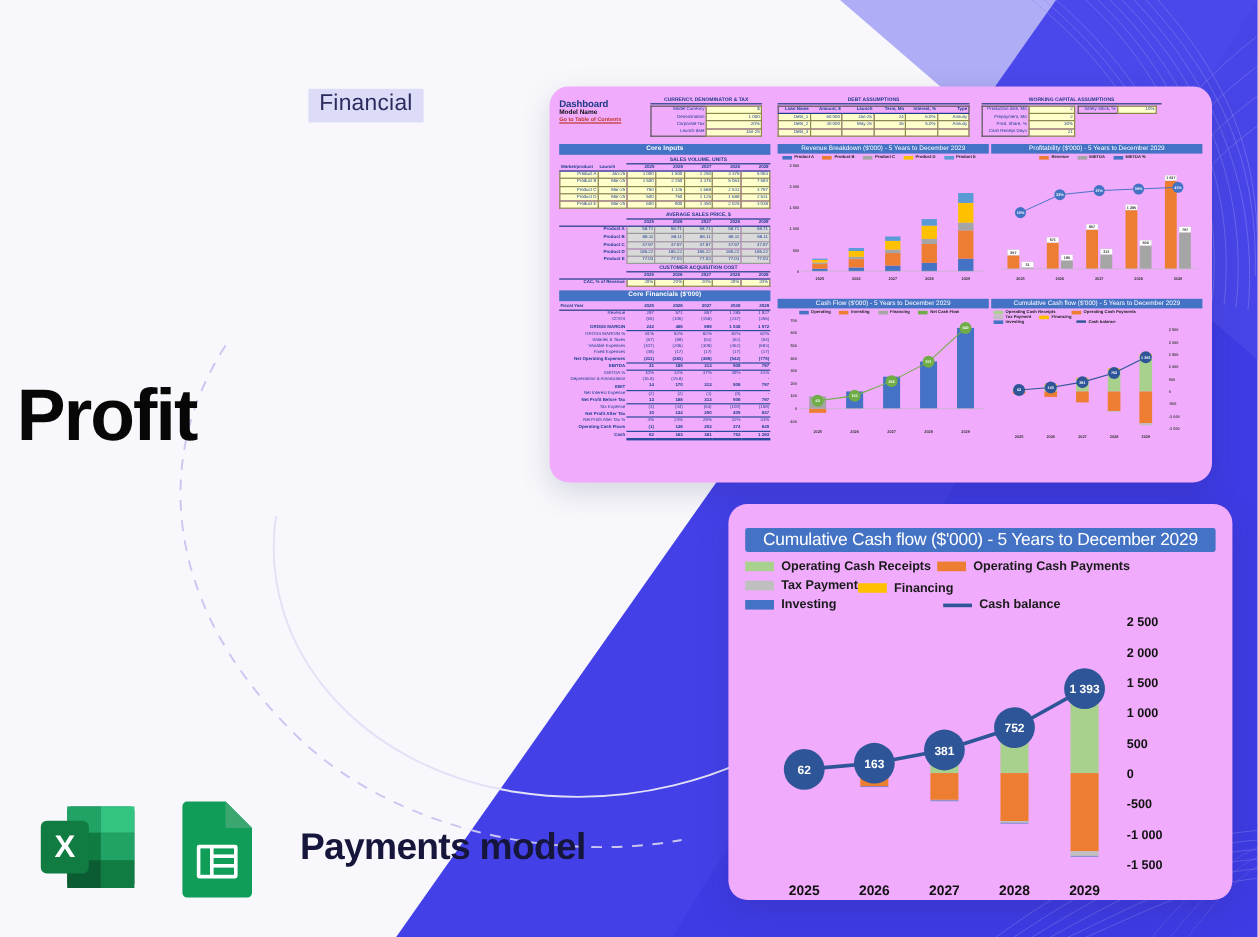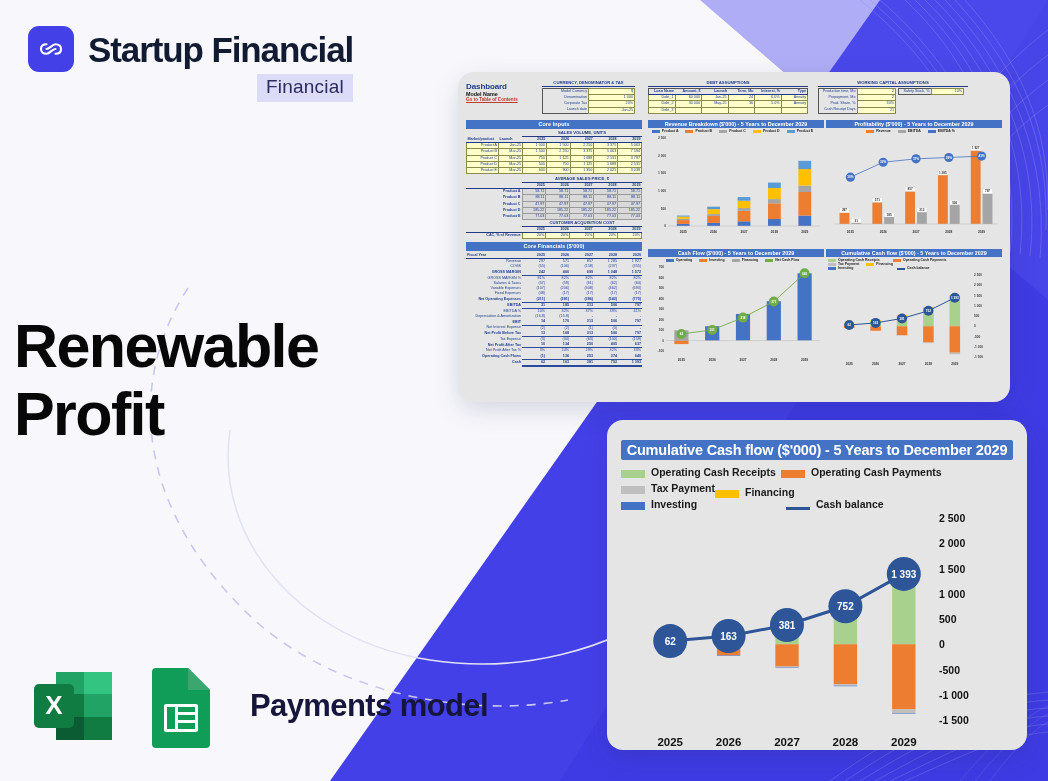--- a/index.html
+++ b/index.html
@@ -39,21 +39,21 @@
   }
 
   .filetype-row { position:absolute; left:28px; top:660px; display:flex; align-items:center; gap:22px; }
   .filetype-label {
     font-size:31px; font-weight:bold; color:#16163c; letter-spacing:-0.6px;
     margin-left:8px; white-space:nowrap;
   }
 
   
   .card {
-    position:absolute; background:#e5e5e5; border-radius:16px;
+    position:absolute; background:#f0abfc; border-radius:16px;
     box-shadow:0 8px 26px rgba(40,40,90,.16);
     overflow:hidden; z-index:10;
   }
   #dash-card { left:458px; top:72px; width:552px; height:330px; padding:6px 4px; }
   #chart-card { left:607px; top:420px; width:420px; height:330px; padding:10px 8px; }
 
   
   .ss { position:absolute; font-size:3.6px; color:#1a1a55; }
   .ss-title { font-size:8px; font-weight:bold; color:#1f3b87; letter-spacing:-.1px; }
   .ss-sub  { font-size:5.4px; font-weight:bold; color:#111; }
@@ -75,24 +75,24 @@
   .yr td { font-weight:bold; color:#1f3b87; border-bottom:.6px solid #1f3b87; text-align:center; }
   .inp  { background:#ffffcc; border:.5px solid #8a8a4a; color:#1e3f8f; }
   .gry  { background:#d9d9d9; border:.4px solid #9a9a9a; }
   .bx   { border:.5px solid #555; }
   .ul   { border-bottom:.5px solid #2a4b9b; }
   .dul  { border-bottom:2.2px double #2a4b9b; }
   .bd   { font-weight:bold; }
 
   
   .chart-title {
-    background:#4472c4; color:#fff; font-weight:bold; text-align:center;
+    background:#4472c4; color:#fff; font-weight:normal; text-align:center;
   }
   .legend-row { display:flex; flex-wrap:wrap; }
-  .lg { display:flex; align-items:flex-end; }
+  .lg { display:flex; align-items:center; }
   .lg i { display:inline-block; flex:0 0 auto; }
 
   
   #chart-card .chart-title { font-size:14.5px; line-height:20px; letter-spacing:-.2px; border-radius:2px; }
   #chart-card .lg { font-size:10.5px; font-weight:bold; color:#1a1a1a; }
   #chart-card .lg i { width:24px; height:8px; margin-right:6px; }
   .axlab { font-size:10.5px; font-weight:bold; fill:#111; }
   .xlab  { font-size:11.5px; font-weight:bold; fill:#111; }
   .dlab  { font-size:10px; font-weight:bold; fill:#fff; }
 
@@ -148,36 +148,26 @@
     <path d="M990 781 C1010 754 1030 732 1048 722"></path>
   </g>
 
   <path d="M188 288 C128 380 136 500 240 606 C320 690 460 720 568 700" stroke="#c9c7f0" stroke-width="1.6" fill="none" stroke-dasharray="9 8"></path>
 
   <path d="M230 430 C214 540 300 640 430 660 C520 674 610 650 672 604" stroke="#e2e1f6" stroke-width="1.6" fill="none"></path>
 </svg>
 
 <div class="left-panel">
 
-  <div class="brand-row">
-    <div class="brand-logo">
-      <svg width="28" height="28" viewBox="0 0 28 28">
-        <path d="M9.5 9.2 C5.6 9.2 4 11.4 4 14 C4 16.6 6 18.8 9.5 18.8 C13 18.8 15 14 18.5 14" stroke="#ffffff" stroke-width="2.1" fill="none" stroke-linecap="round"></path>
-        <path d="M18.5 18.8 C22.4 18.8 24 16.6 24 14 C24 11.4 22 9.2 18.5 9.2 C15 9.2 13 14 9.5 14" stroke="#ffffff" stroke-width="2.1" fill="none" stroke-linecap="round"></path>
-      </svg>
-    </div>
-    <div class="brand-title">Startup Financial</div>
-  </div>
 
   <div class="brand-sub-wrap">
     <span class="brand-sub">Financial</span>
   </div>
 
   <div class="headline">
-    <div>Renewable</div>
     <div>Profit</div>
   </div>
 
   <div class="filetype-row">
     <svg width="92" height="92" viewBox="0 0 92 92">
       <rect x="28" y="12" width="56" height="68" rx="4" fill="#1d6f42"></rect>
       <rect x="28" y="12" width="28" height="22" fill="#21a366"></rect>
       <rect x="56" y="12" width="28" height="22" fill="#33c481"></rect>
       <rect x="28" y="34" width="28" height="23" fill="#107c41"></rect>
       <rect x="56" y="34" width="28" height="23" fill="#21a366"></rect>

